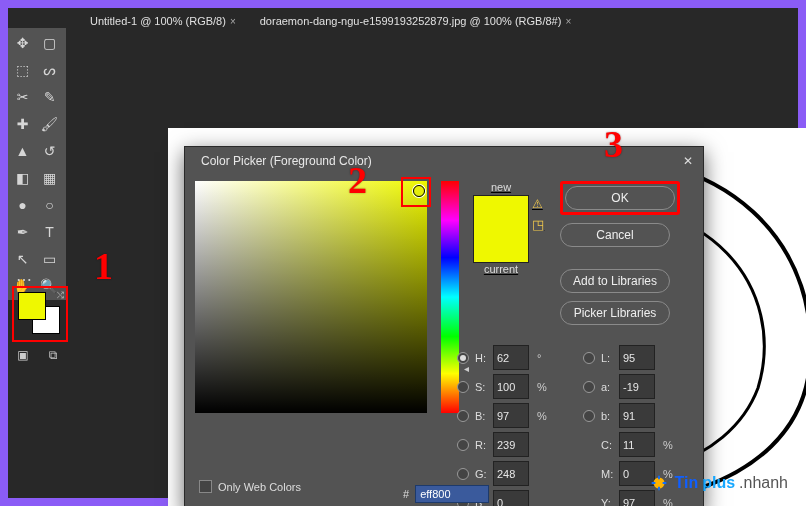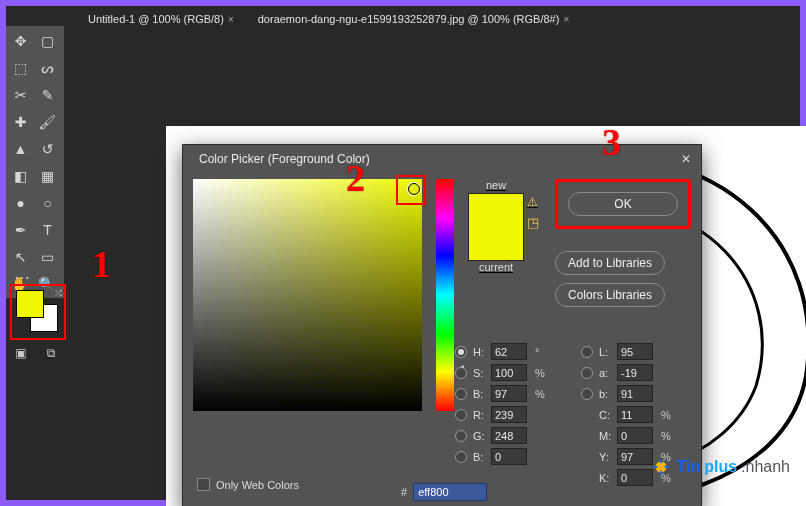--- a/index.html
+++ b/index.html
@@ -1,17 +1,17 @@
 <!DOCTYPE html>
 <html><head>
 <meta charset="utf-8">
 <style>
 * { margin: 0; padding: 0; box-sizing: border-box; font-family: -apple-system, "Segoe UI", Arial, sans-serif; }
 body { width: 806px; height: 506px; overflow: hidden; position: relative; }
-.frame { width: 806px; height: 506px; background: #282828; border: 6px solid #8b5cf6; position: relative; }
+.frame { width: 806px; height: 506px; background: #282828; border: 8px solid #8b5cf6; position: relative; }
 .toolbar { position: absolute; left: 0; top: 20px; width: 58px; background: #535353; display: flex; flex-wrap: wrap; padding: 2px; gap: 2px; }
 .tool { width: 25px; height: 25px; display: flex; align-items: center; justify-content: center; color: #d6d6d6; font-size: 14px; cursor: pointer; }
 .fgbg-wrap { position: absolute; left: 4px; top: 278px; width: 56px; height: 56px; border: 2px solid #ff0000; }
 .fgbg { position: relative; width: 100%; height: 100%; }
 .fg-swatch { position: absolute; left: 4px; top: 4px; width: 28px; height: 28px; background: #eff800; border: 1px solid #000; z-index: 2; }
 .bg-swatch { position: absolute; left: 18px; top: 18px; width: 28px; height: 28px; background: #fff; border: 1px solid #000; }
 .mini-swap { position: absolute; right: 2px; top: 2px; color: #ccc; font-size: 9px; }
 .tabs { position: absolute; left: 62px; top: 0; height: 22px; display: flex; gap: 12px; padding-left: 14px; align-items: center; }
 .tab { color: #e0e0e0; font-size: 11px; padding: 4px 6px; margin-top:3px; }
 .tab.active { background: #282828; text-align: center; }
@@ -31,38 +31,38 @@
 .preview-col { display: flex; flex-direction: column; align-items: center; margin-left: 6px; }
 .pv-label { color: #ddd; font-size: 11px; margin-bottom: 2px; }
 .pv-box { width: 56px; height: 68px; border: 1px solid #222; display: flex; flex-direction: column; }
 .pv-new { flex:1; background: #eff800; }
 .pv-cur { flex:1; background: #eff800; }
 .warn-stack { display: flex; flex-direction: column; gap: 8px; margin-left: 3px; margin-top: 16px; }
 .warn { width: 14px; height: 12px; color: #f2c94c; font-size: 12px; }
 .cube { width: 14px; height: 14px; color: #f2c94c; font-size: 13px; }
 .btn-col { display: flex; flex-direction: column; gap: 8px; margin-left: 6px; }
 .btn { width: 110px; height: 24px; border-radius: 12px; border: 1px solid #8a8a8a; background: #535353; color: #eee; font-size: 12px; cursor: pointer; }
-.btn-ok-wrap { border: 3px solid #ff0000; padding: 10px; border-radius: 3px; }
+.btn-ok-wrap { border: 3px solid #ff0000; padding: 2px; border-radius: 3px; }
 .fields { position: absolute; left: 272px; top: 198px; display: grid; grid-template-columns: 14px 14px 40px 14px 24px 14px 14px 40px 14px; gap: 4px 4px; align-items: center; color: #ddd; font-size: 11px; }
 .rad { width: 12px; height: 12px; border-radius: 50%; border: 1px solid #999; display: inline-block; background: #444; position: relative; }
 .rad.sel::after { content:''; position:absolute; left:2px; top:2px; width:6px; height:6px; background:#ddd; border-radius:50%; }
-.inp { width: 36px; height: 17px; background: #3a3a3a; border: 1px solid #222; color: #e6e6e6; font-size: 11px; padding: 0 3px; }
+.inp { width: 36px; height: 25px; background: #3a3a3a; border: 1px solid #222; color: #e6e6e6; font-size: 11px; padding: 0 3px; }
 .unit { color: #ccc; font-size: 11px; }
 .lab { color: #ddd; }
 .hex-row { position: absolute; left: 218px; bottom: 8px; display: flex; align-items: center; gap: 6px; color: #ddd; font-size: 11px; }
 .hex-in { width: 74px; height: 18px; background: #3a5a9c; border: 1px solid #1d3a6b; color: #fff; font-size: 11px; padding: 0 4px; }
 .only-web { position: absolute; left: 14px; bottom: 18px; display: flex; align-items: center; gap: 6px; color: #ddd; font-size: 11px; }
 .chk { width: 13px; height: 13px; border: 1px solid #888; background: #444; }
 
 .annot { position: absolute; font-family: Georgia, "Times New Roman", serif; font-size: 38px; font-weight: bold; color: #ff0000; text-shadow: 0 0 2px rgba(0,0,0,.4); pointer-events: none; }
 .a1 { left: 86px; top: 236px; }
 .a2 { left: 340px; top: 150px; }
 .a3 { left: 596px; top: 114px; }
 
-.watermark { position: absolute; right: 10px; bottom: 22px; display: flex; align-items: center; gap: 4px; font-size: 16px; font-weight: 600; }
+.watermark { position: absolute; right: 10px; bottom: 4px; display: flex; align-items: center; gap: 4px; font-size: 16px; font-weight: 600; }
 .wm-logo { width: 22px; height: 22px; }
 .wm-t1 { color: #0f5fff; }
 .wm-t2 { color: #18a8ff; }
 .wm-t3 { color: #555; font-weight: 400; }
 
 .mode-row { position: absolute; left: 4px; top: 338px; display:flex; gap: 8px; }
 .mode-ic { width: 22px; height: 18px; color: #ccc; font-size: 12px; display:flex; align-items:center; justify-content:center; }
 .bottom-tools { position:absolute; left:4px; top: 262px; width: 50px; height: 14px; color:#ccc; font-size:16px; text-align:left; padding-left:4px; }
 </style>
 </head>
@@ -143,23 +143,24 @@
         </div>
         <div class="warn-stack">
           <div class="warn">⚠</div>
           <div class="cube">◳</div>
         </div>
       </div>
       <div class="btn-col">
         <div class="btn-ok-wrap">
           <button class="btn">OK</button>
         </div>
+        <button class="btn">Cancel</button>
         <div style="height:6px"></div>
         <button class="btn">Add to Libraries</button>
-        <button class="btn">Colors Libraries</button>
+        <button class="btn">Picker Libraries</button>
       </div>
     </div>
 
     <div class="fields">
       <span class="rad sel"></span>
         <span class="lab">H:</span>
         <input class="inp" value="62" style="">
         <span class="unit">°</span>
         <span></span>
       <span class="rad"></span>

